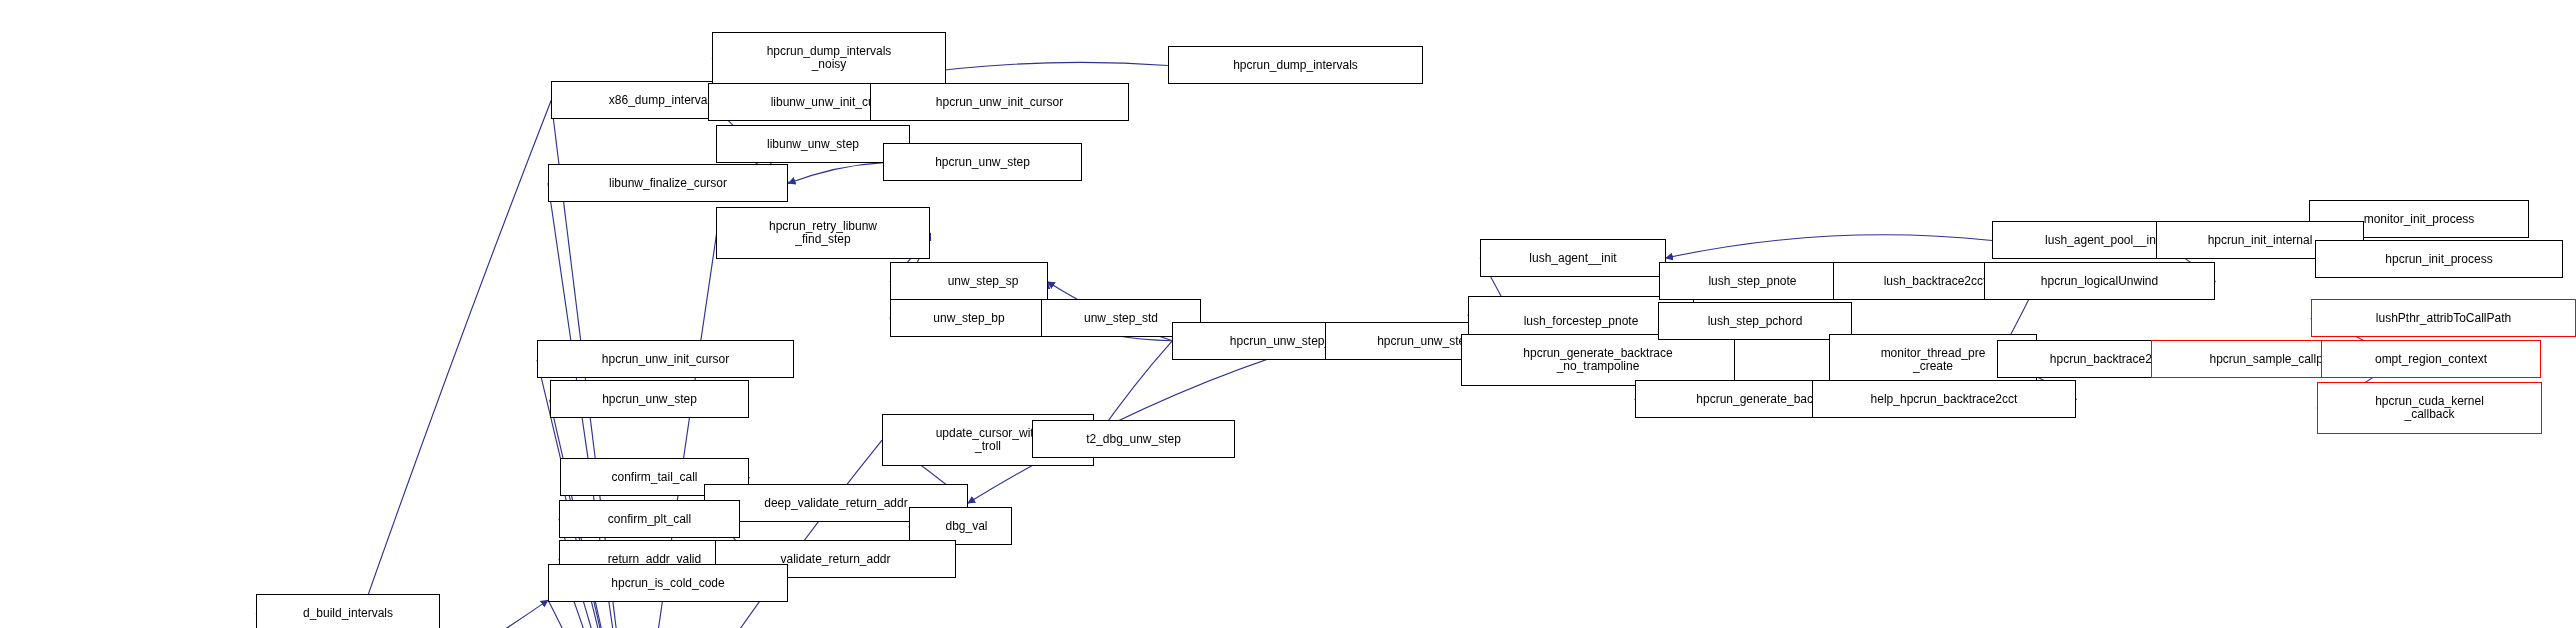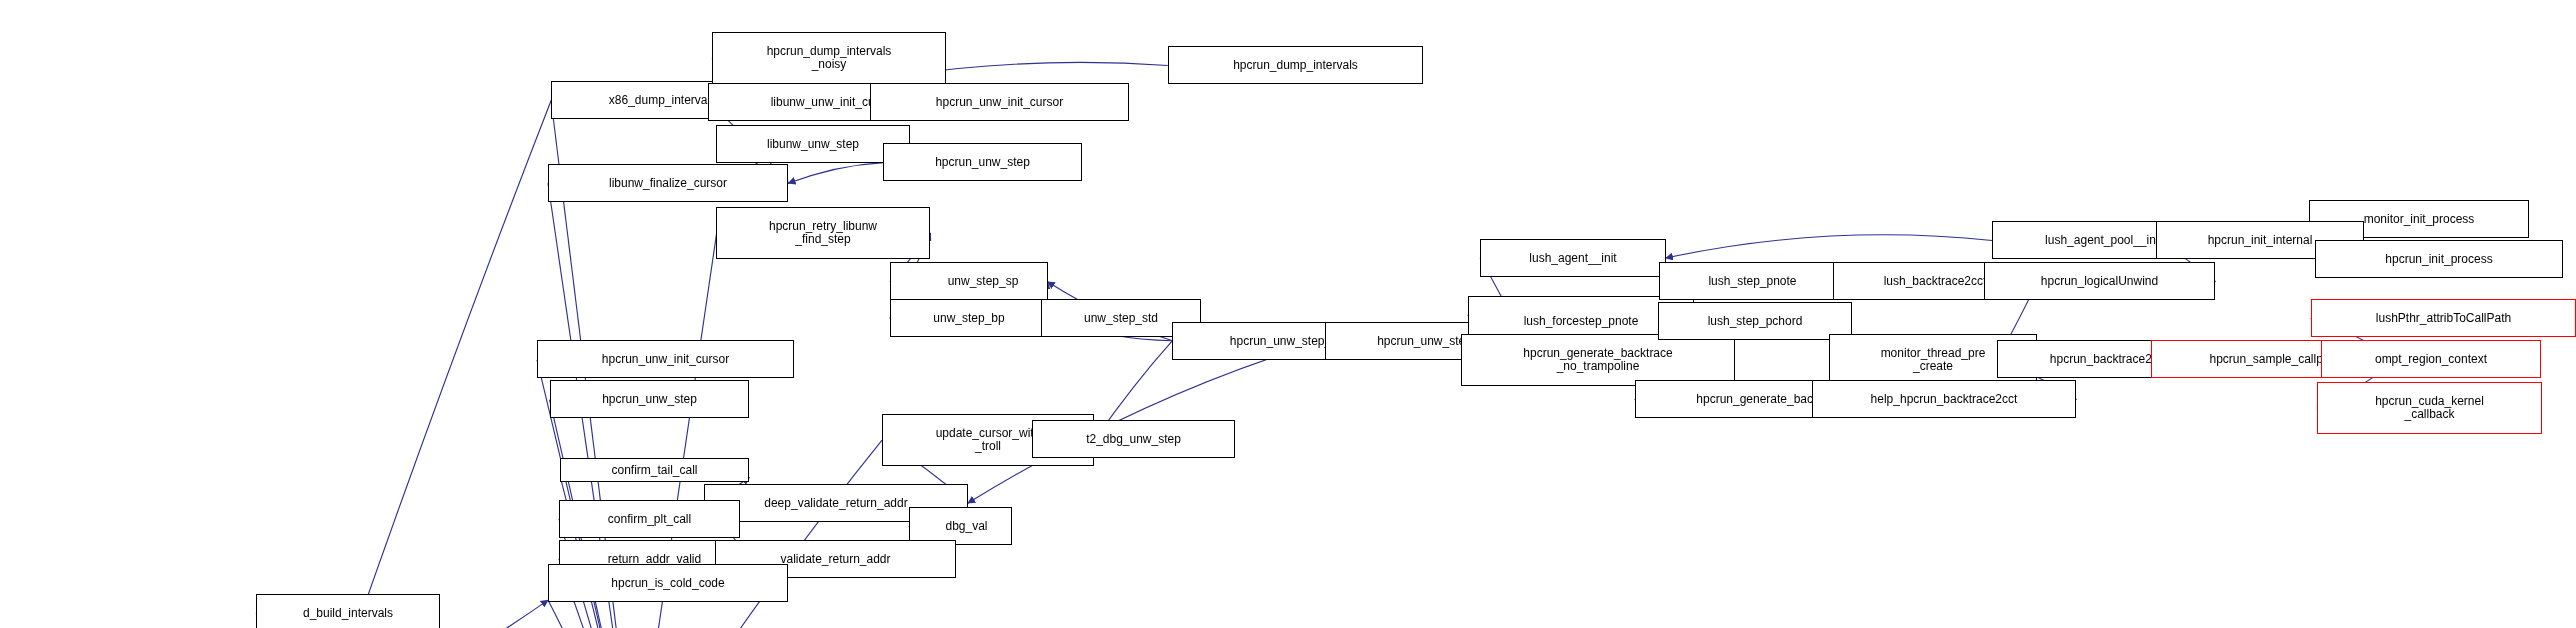--- a/index.html
+++ b/index.html
@@ -135,21 +135,21 @@
     <div class="node" style="left: 2156px; top: 221px; width: 208px; height: 38px;">hpcrun_init_internal</div>
     <div class="node" style="left: 2315px; top: 240px; width: 248px; height: 38px;">hpcrun_init_process</div>
     <div class="node red" style="left: 2151px; top: 340px; width: 247px; height: 38px;">hpcrun_sample_callpath</div>
     <div class="node red" style="left: 2311px; top: 299px; width: 265px; height: 38px;">lushPthr_attribToCallPath</div>
     <div class="node red" style="left: 2321px; top: 340px; width: 220px; height: 38px;">ompt_region_context</div>
     <div class="node red" style="left: 2317px; top: 382px; width: 225px; height: 52px;">hpcrun_cuda_kernel
 _callback</div>
     <div class="node" style="left: 882px; top: 414px; width: 212px; height: 52px;">update_cursor_with
 _troll</div>
     <div class="node" style="left: 1032px; top: 420px; width: 203px; height: 38px;">t2_dbg_unw_step</div>
-    <div class="node" style="left: 560px; top: 458px; width: 189px; height: 24px;">confirm_tail_call</div>
+    <div class="node" style="left: 560px; top: 458px; width: 189px; height: 38px;">confirm_tail_call</div>
     <div class="node" style="left: 704px; top: 484px; width: 264px; height: 38px;">deep_validate_return_addr</div>
     <div class="node" style="left: 559px; top: 500px; width: 181px; height: 38px;">confirm_plt_call</div>
     <div class="node" style="left: 909px; top: 507px; width: 103px; height: 38px; padding-left: 12px;">dbg_val</div>
     <div class="node" style="left: 559px; top: 540px; width: 191px; height: 38px;">return_addr_valid</div>
     <div class="node" style="left: 715px; top: 540px; width: 241px; height: 38px;">validate_return_addr</div>
     <div class="node" style="left: 548px; top: 564px; width: 240px; height: 38px;">hpcrun_is_cold_code</div>
   </div>
 
 
 </body></html>

